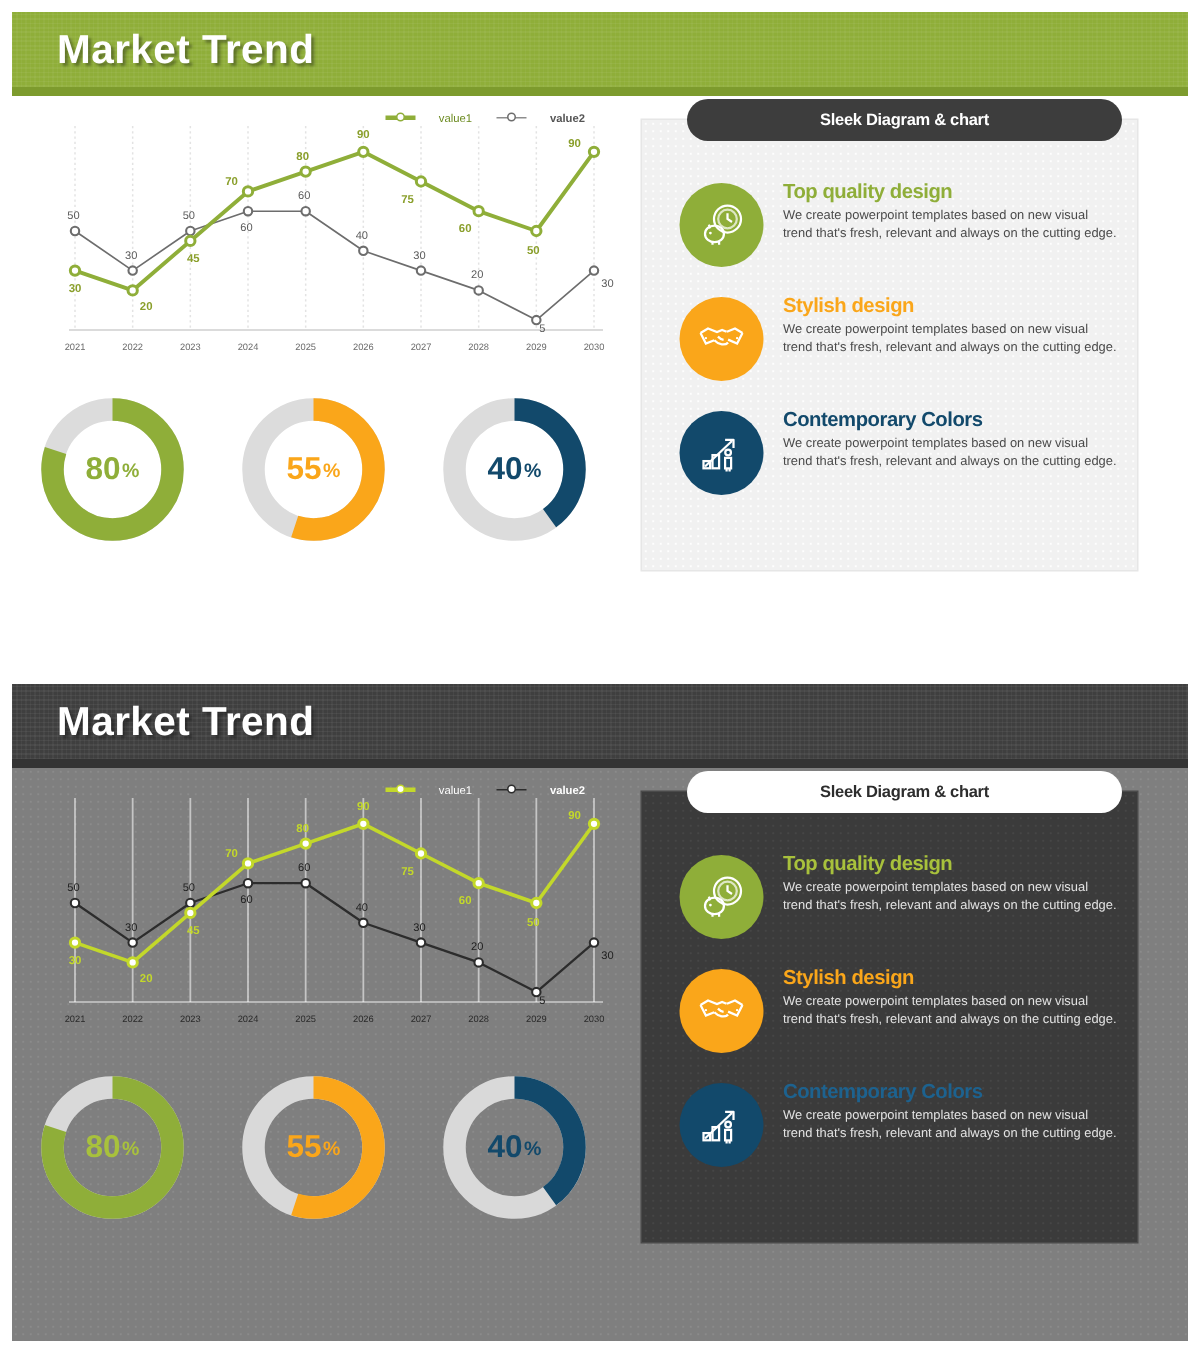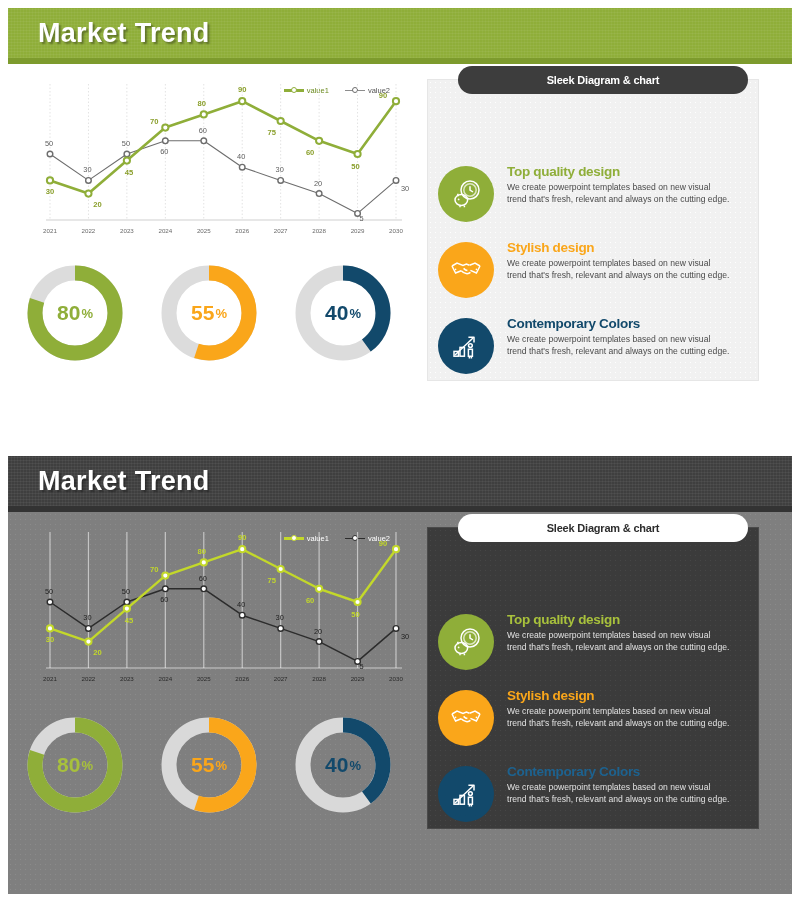--- a/index.html
+++ b/index.html
@@ -47,29 +47,29 @@
     height:382px;
     background-color:#7f7f7f;
     background-image:
       radial-gradient(rgba(255,255,255,.09) .6px, rgba(0,0,0,0) .7px);
     background-size:5px 5px;
   }
 
   
   .chart-wrap { position:absolute; left:12px; top:4px; width:392px; height:182px; }
   .legend { position:absolute; right:22px; top:6px; display:flex; gap:16px; align-items:center; }
-  .legend-item { display:flex; align-items:center; gap:3px; font-size:7.5px;margin-top:12px; }
+  .legend-item { display:flex; align-items:center; gap:16px; font-size:7.5px; }
   .legend .lg-line { display:inline-block; width:20px; height:2px; position:relative; }
   .legend .lg-dot {
     position:absolute; left:7px; top:-2.5px; width:6px; height:6px;
     border-radius:50%; background:#fff; border:1.6px solid currentColor;
   }
   .legend .lg-label { font-size:7.5px; }
   .lg-v1 { color:#8fae39; }
-  .lg-v2 { color:#6d6d6d; }
+  .lg-v2 { color:#6d6d6d;font-weight:bold; }
   .dark-body .lg-v1 { color:#c3d82a; }
   .dark-body .lg-v2 { color:#2c2c2c; }
   .dark-body .legend .lg-label { color:#ffffff; }
   .legend .lg-v1 .lg-label { color:#6b8a1f; }
   .legend .lg-v2 .lg-label { color:#555; }
   .dark-body .legend .lg-v1 .lg-label,
   .dark-body .legend .lg-v2 .lg-label { color:#ffffff; }
 
   .chart-svg { position:absolute; left:0; top:0; }
 
@@ -101,21 +101,21 @@
     box-shadow:0 0 0 1px #4a4a4a;
   }
   .card-pill {
     position:absolute; left:30px; top:-14px; width:290px; height:28px;
     border-radius:14px; display:flex; align-items:center; justify-content:center;
     font-size:11px; font-weight:bold; letter-spacing:-.2px;
   }
   .light-card .card-pill { background:#3d3d3d; color:#ffffff; }
   .dark-card  .card-pill { background:#ffffff; color:#2d2d2d; }
 
-  .feat-list { position:absolute; left:10px; top:38px; width:292px;margin-top:44px; }
+  .feat-list { position:absolute; left:25px; top:38px; width:292px; }
   .feat { display:flex; gap:13px; margin-bottom:16px; align-items:flex-start; }
   .feat-icon {
     flex:0 0 auto; width:56px; height:56px; border-radius:50%;
     display:flex; align-items:center; justify-content:center;
     margin-top:4px;
   }
   .feat-text { padding-top:2px; }
   .feat-title { font-size:13.5px; font-weight:bold; letter-spacing:-.3px; margin-bottom:2px; }
   .feat-desc { font-size:8.6px; line-height:1.42; }
   .light-card .feat-desc { color:#4a4a4a; }

